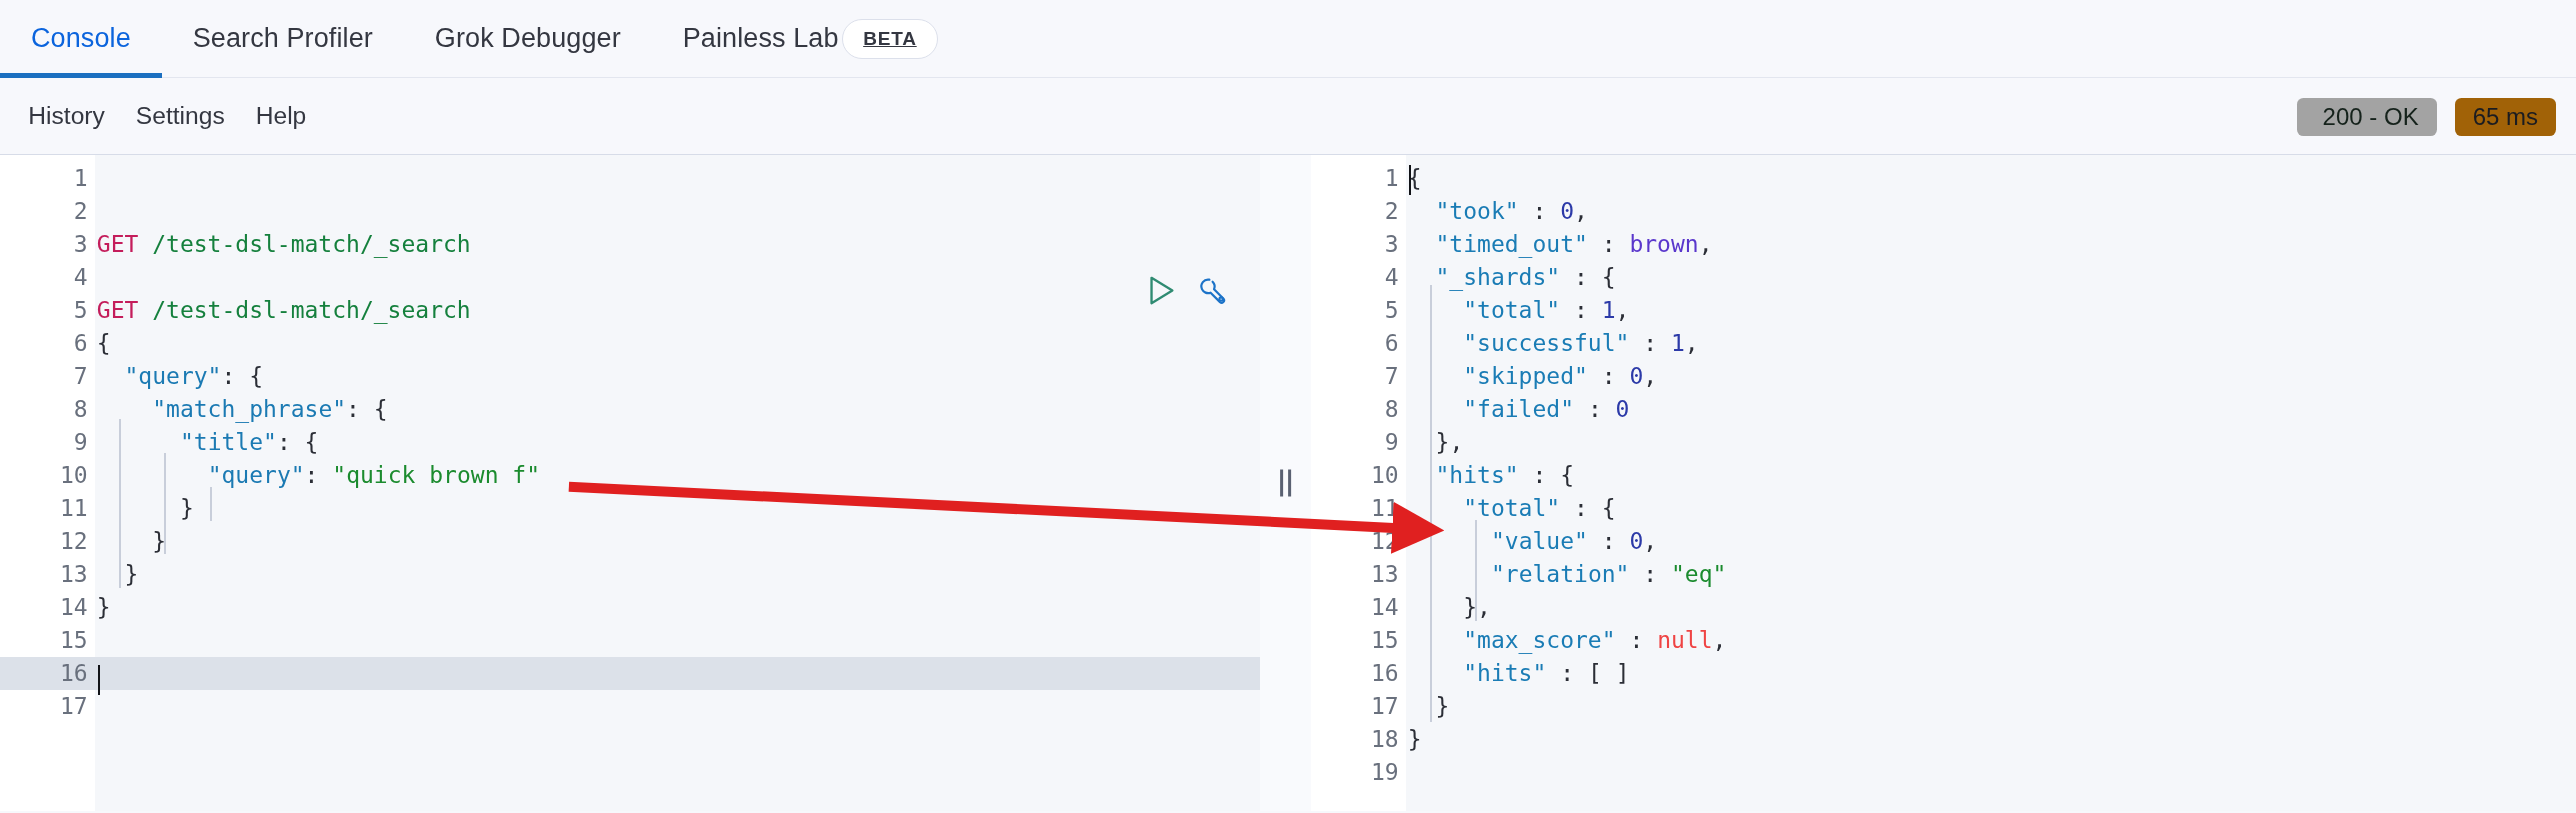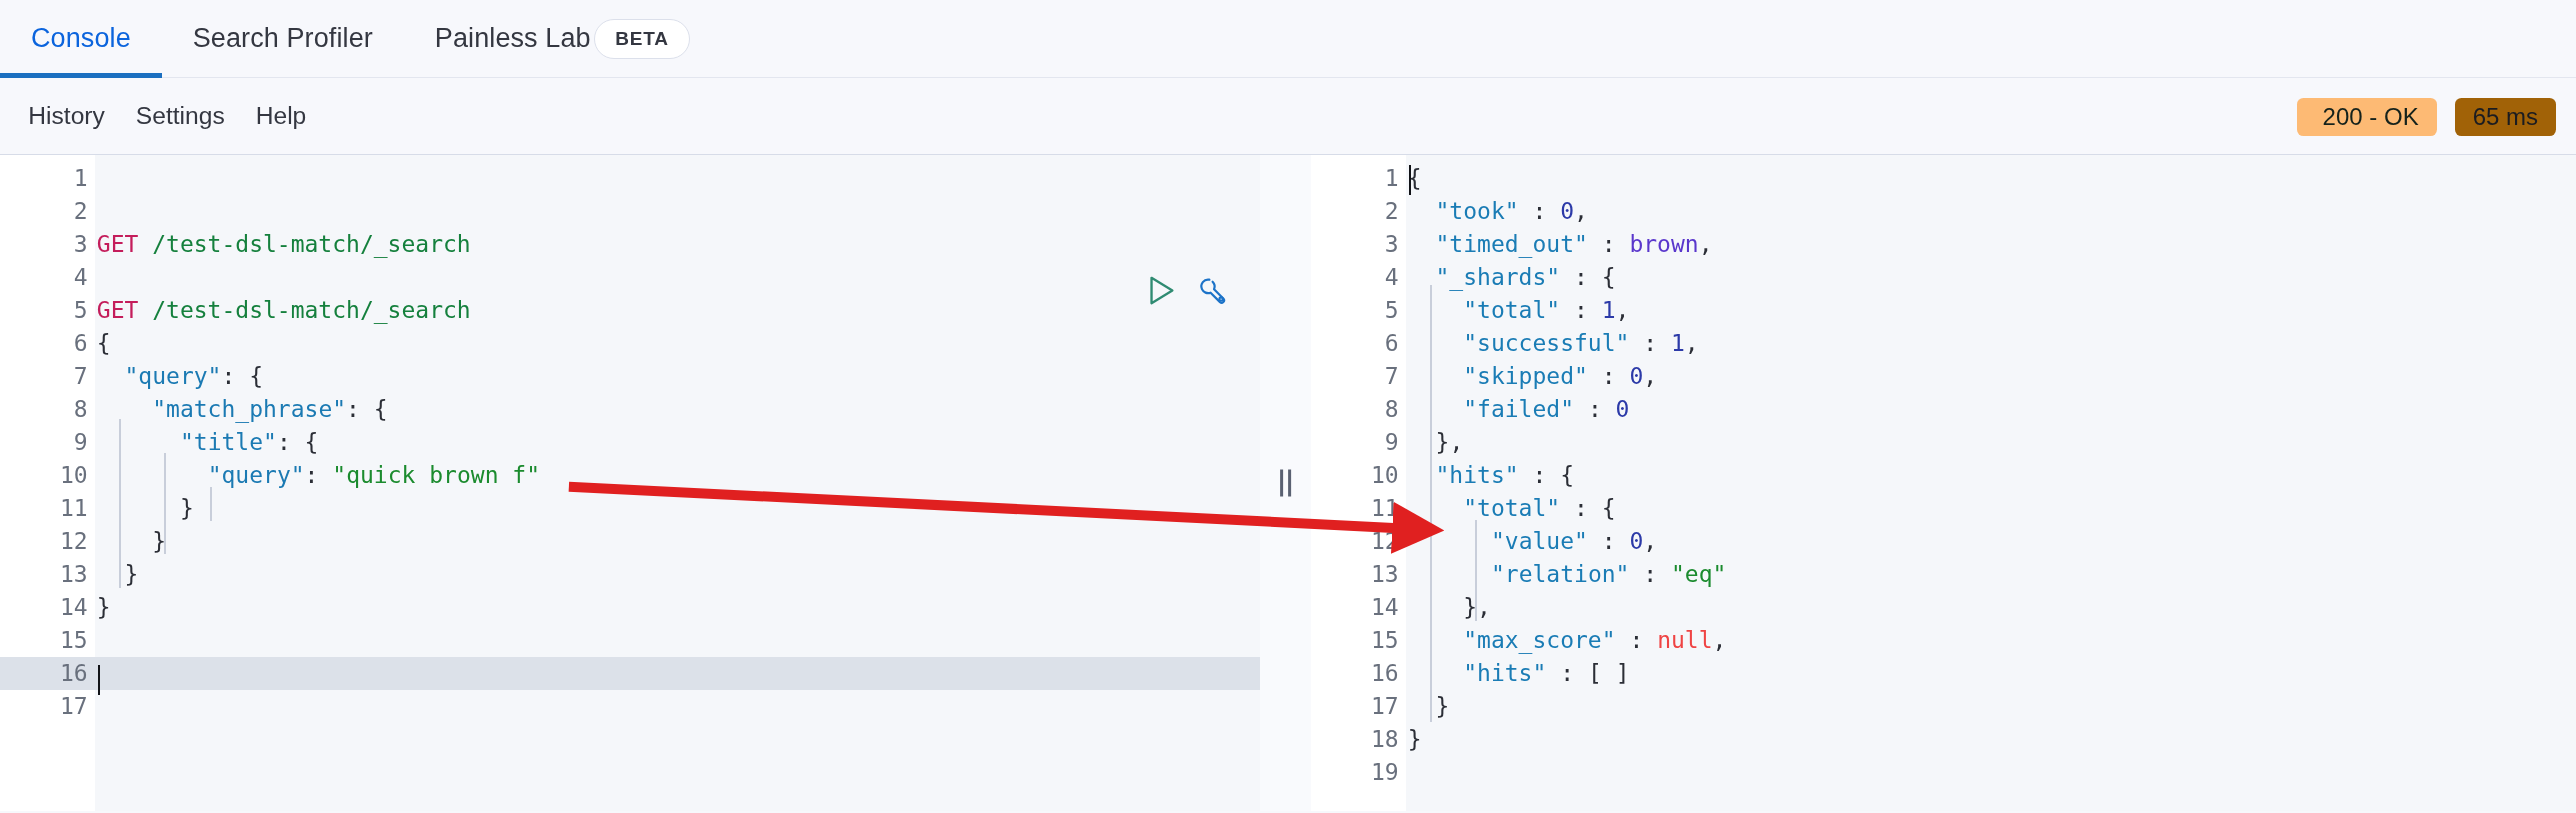--- a/index.html
+++ b/index.html
@@ -65,20 +65,21 @@
     height: 40px;
     padding: 0 20px;
     margin-left: 3.6px;
     border: 1.8px solid #DCE0EB;
     border-radius: 20px;
     font-size: 19px;
     font-weight: bold;
     letter-spacing: 0.8px;
     color: #343741;
     background: #FFFFFF;
+    text-decoration: underline;
   }
 
   
   .toolbar {
     position: relative;
     height: 77px;
     background: #F7F8FC;
     display: flex;
     align-items: center;
     border-bottom: 1.8px solid #D7DCE8;
@@ -108,21 +109,21 @@
     display: inline-flex;
     align-items: center;
     justify-content: center;
     height: 38px;
     padding: 0 18px;
     border-radius: 6.4px;
     font-size: 24px;
     white-space: nowrap;
   }
   .badge-status {
-    background: #fdba74;
+    background: #a3a3a3;
     color: #15221B;
     padding-left: 26px;
   }
   .badge-time {
     background: #a16207;
     color: #1A1C21;
   }
 
   
   .split {
@@ -272,20 +273,23 @@
 
 <div id="app">
 
   <div class="tabbar">
     <div class="tabbar-inner">
       <div class="tab active">
         <span>Console</span>
       </div>
       <div class="tab">
         <span>Search Profiler</span>
+      </div>
+      <div class="tab">
+        <span>Grok Debugger</span>
       </div>
       <div class="tab">
         <span>Painless Lab</span>
         <span class="beta-badge">BETA</span>
       </div>
     </div>
   </div>
 
   <div class="toolbar">
     <div class="toolbar-left">

